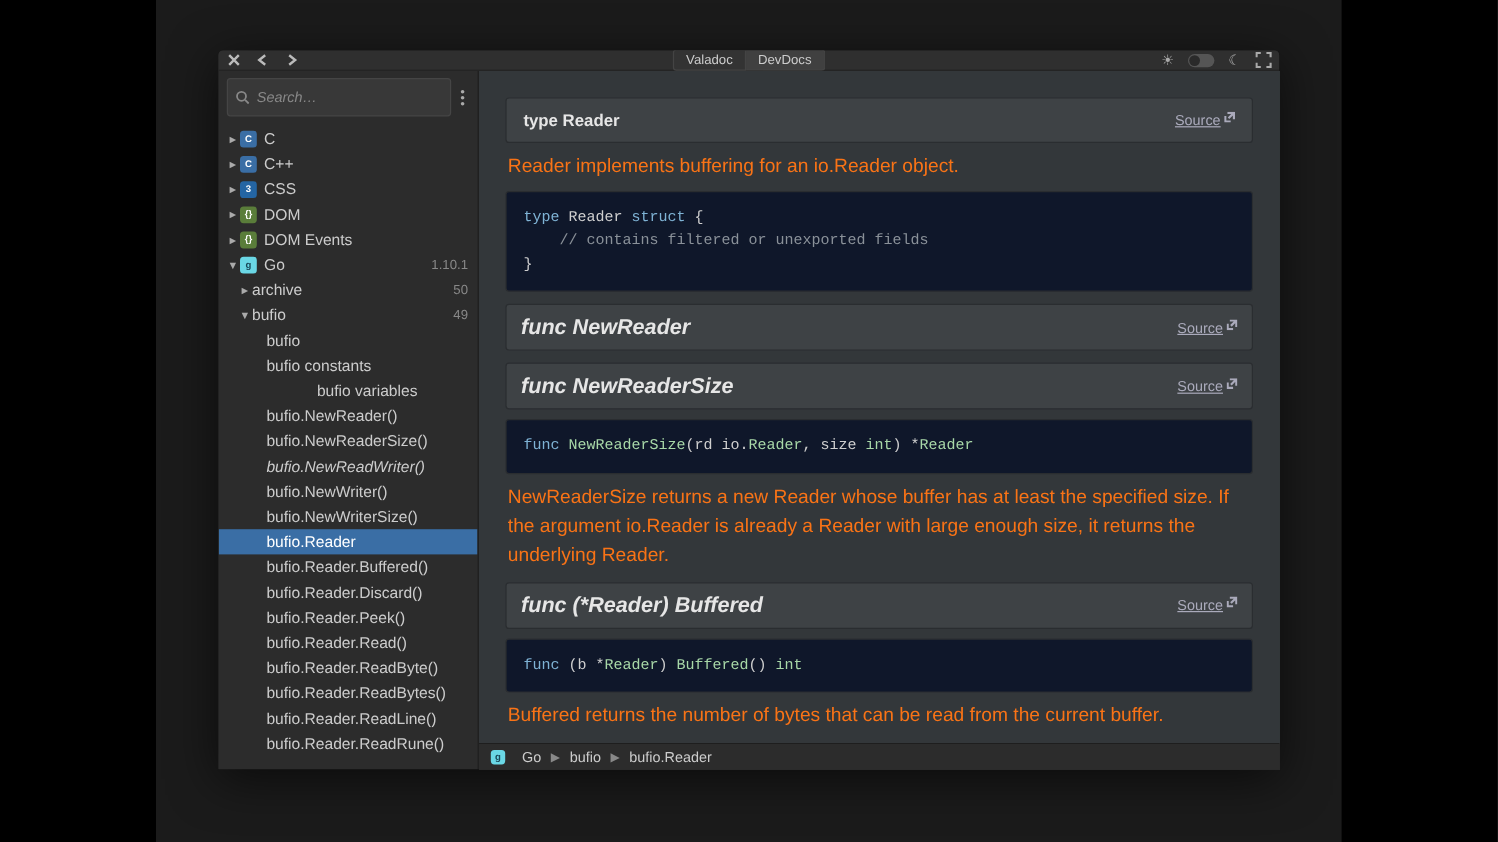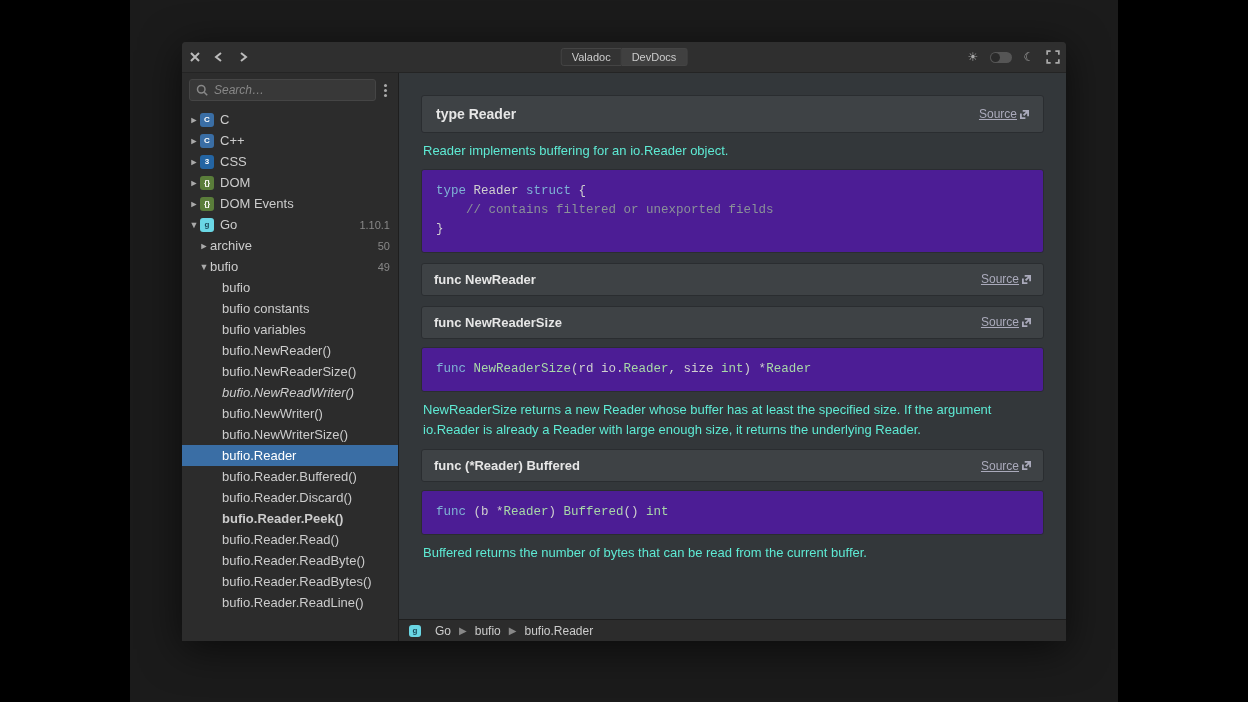--- a/index.html
+++ b/index.html
@@ -22,21 +22,21 @@
     position: absolute;
     top: 42px; left: 182px; right: 182px; bottom: 61px;
     background: #2c2c2c;
     display: flex;
     flex-direction: column;
     border-radius: 4px 4px 0 0;
     overflow: hidden;
     box-shadow: 0 8px 40px rgba(0,0,0,.6);
   }
   .titlebar {
-    height: 31px;
+    height: 17px;
     background: #2f2f2f;
     border-bottom: 1px solid #242424;
     display: flex;
     align-items: center;
     padding: 0 6px;
     position: relative;
   }
   .tb-left { display: flex; align-items: center; gap: 10px; }
   .tb-btn { width: 14px; height: 14px; display: flex; align-items: center; justify-content: center; color: #bbb; font-size: 11px; cursor: pointer; }
   .tb-btn svg { width: 12px; height: 12px; stroke: #bbb; stroke-width: 2; fill: none; }
@@ -70,21 +70,21 @@
     border-right: 1px solid #1e1e1e;
     display:flex; flex-direction:column;
     overflow:hidden;
   }
   .search-row { padding: 6px 7px; display:flex; align-items:center; gap:4px; }
   .search-box {
     flex:1;
     background: #383838;
     border: 1px solid #454545;
     border-radius: 3px;
-    height: 22px;
+    height: 32px;
     display:flex; align-items:center;
     padding: 0 6px;
     gap:6px;
   }
   .search-box svg { width:12px; height:12px; stroke:#888; fill:none; stroke-width:2;}
   .search-box input {
     flex:1; background:transparent; border:none; outline:none;
     color:#ccc; font-size:12px;
   }
   .search-box input::placeholder { color:#888; font-style: italic; }
@@ -124,26 +124,26 @@
   .section-hdr {
     background:#3e4245;
     border:1px solid #2a2d30;
     border-radius:3px;
     padding:8px 12px;
     display:flex; align-items:center; justify-content:space-between;
     margin: 10px 0 8px 0;
   }
   .section-hdr.big { padding:10px 14px; }
   .section-hdr .title { color:#e6e6e6; font-weight:600; font-size:14px;text-align:right; }
-  .section-hdr.sub .title { font-size:13px; }
-  .source-link { color:#aab; font-size:12px; text-decoration:underline; cursor:pointer; display:flex; align-items:center; gap:3px;}
+  .section-hdr.sub .title { font-size:18px;font-style:italic; }
+  .source-link { color:#aab; font-size:12px; text-decoration:underline; cursor:pointer; display:flex; align-items:flex-start; gap:3px;}
   .source-link svg { width:9px; height:9px; stroke:#aab; fill:none; stroke-width:2;}
-  .prose { color:#5eead4; font-size:13px; line-height:1.5; margin:8px 2px; }
+  .prose { color:#f97316; font-size:16px; line-height:1.5; margin:8px 2px; }
   .codeblock {
-    background:#4c1d95;
+    background:#0f172a;
     border:1px solid #2a2d30;
     border-radius:3px;
     padding:12px 14px;
     font-family: "SFMono-Regular", Consolas, "Liberation Mono", Menlo, monospace;
     font-size:12.5px;
     line-height:1.55;
     color:#cfcfcf;
     white-space:pre;
     overflow-x:auto;
     margin:8px 0;
@@ -270,21 +270,21 @@
             <span class="badge">49</span>
           </div>
           <div class="titem" style="padding-left: 28px;">
             <span class="disclose"></span>
             <span class="label">bufio</span>
           </div>
           <div class="titem" style="padding-left: 28px;">
             <span class="disclose"></span>
             <span class="label">bufio constants</span>
           </div>
-          <div class="titem" style="padding-left: 28px;">
+          <div class="titem" style="padding-left: 28px; text-align: center;">
             <span class="disclose"></span>
             <span class="label">bufio variables</span>
           </div>
           <div class="titem" style="padding-left: 28px;">
             <span class="disclose"></span>
             <span class="label">bufio.NewReader()</span>
           </div>
           <div class="titem" style="padding-left: 28px;">
             <span class="disclose"></span>
             <span class="label">bufio.NewReaderSize()</span>
@@ -306,39 +306,43 @@
             <span class="label">bufio.Reader</span>
           </div>
           <div class="titem" style="padding-left: 28px;">
             <span class="disclose"></span>
             <span class="label">bufio.Reader.Buffered()</span>
           </div>
           <div class="titem" style="padding-left: 28px;">
             <span class="disclose"></span>
             <span class="label">bufio.Reader.Discard()</span>
           </div>
-          <div class="titem" style="padding-left: 28px; font-weight: bold;">
+          <div class="titem" style="padding-left: 28px;">
             <span class="disclose"></span>
             <span class="label">bufio.Reader.Peek()</span>
           </div>
           <div class="titem" style="padding-left: 28px;">
             <span class="disclose"></span>
             <span class="label">bufio.Reader.Read()</span>
           </div>
           <div class="titem" style="padding-left: 28px;">
             <span class="disclose"></span>
             <span class="label">bufio.Reader.ReadByte()</span>
           </div>
           <div class="titem" style="padding-left: 28px;">
             <span class="disclose"></span>
             <span class="label">bufio.Reader.ReadBytes()</span>
           </div>
           <div class="titem" style="padding-left: 28px;">
             <span class="disclose"></span>
             <span class="label">bufio.Reader.ReadLine()</span>
+          </div>
+          <div class="titem" style="padding-left: 28px;">
+            <span class="disclose"></span>
+            <span class="label">bufio.Reader.ReadRune()</span>
           </div>
         </div>
     </div>
 
     <div class="content">
 
       <div class="section-hdr big">
         <span class="title">type Reader</span>
         <a class="source-link">
           <span>Source</span>

